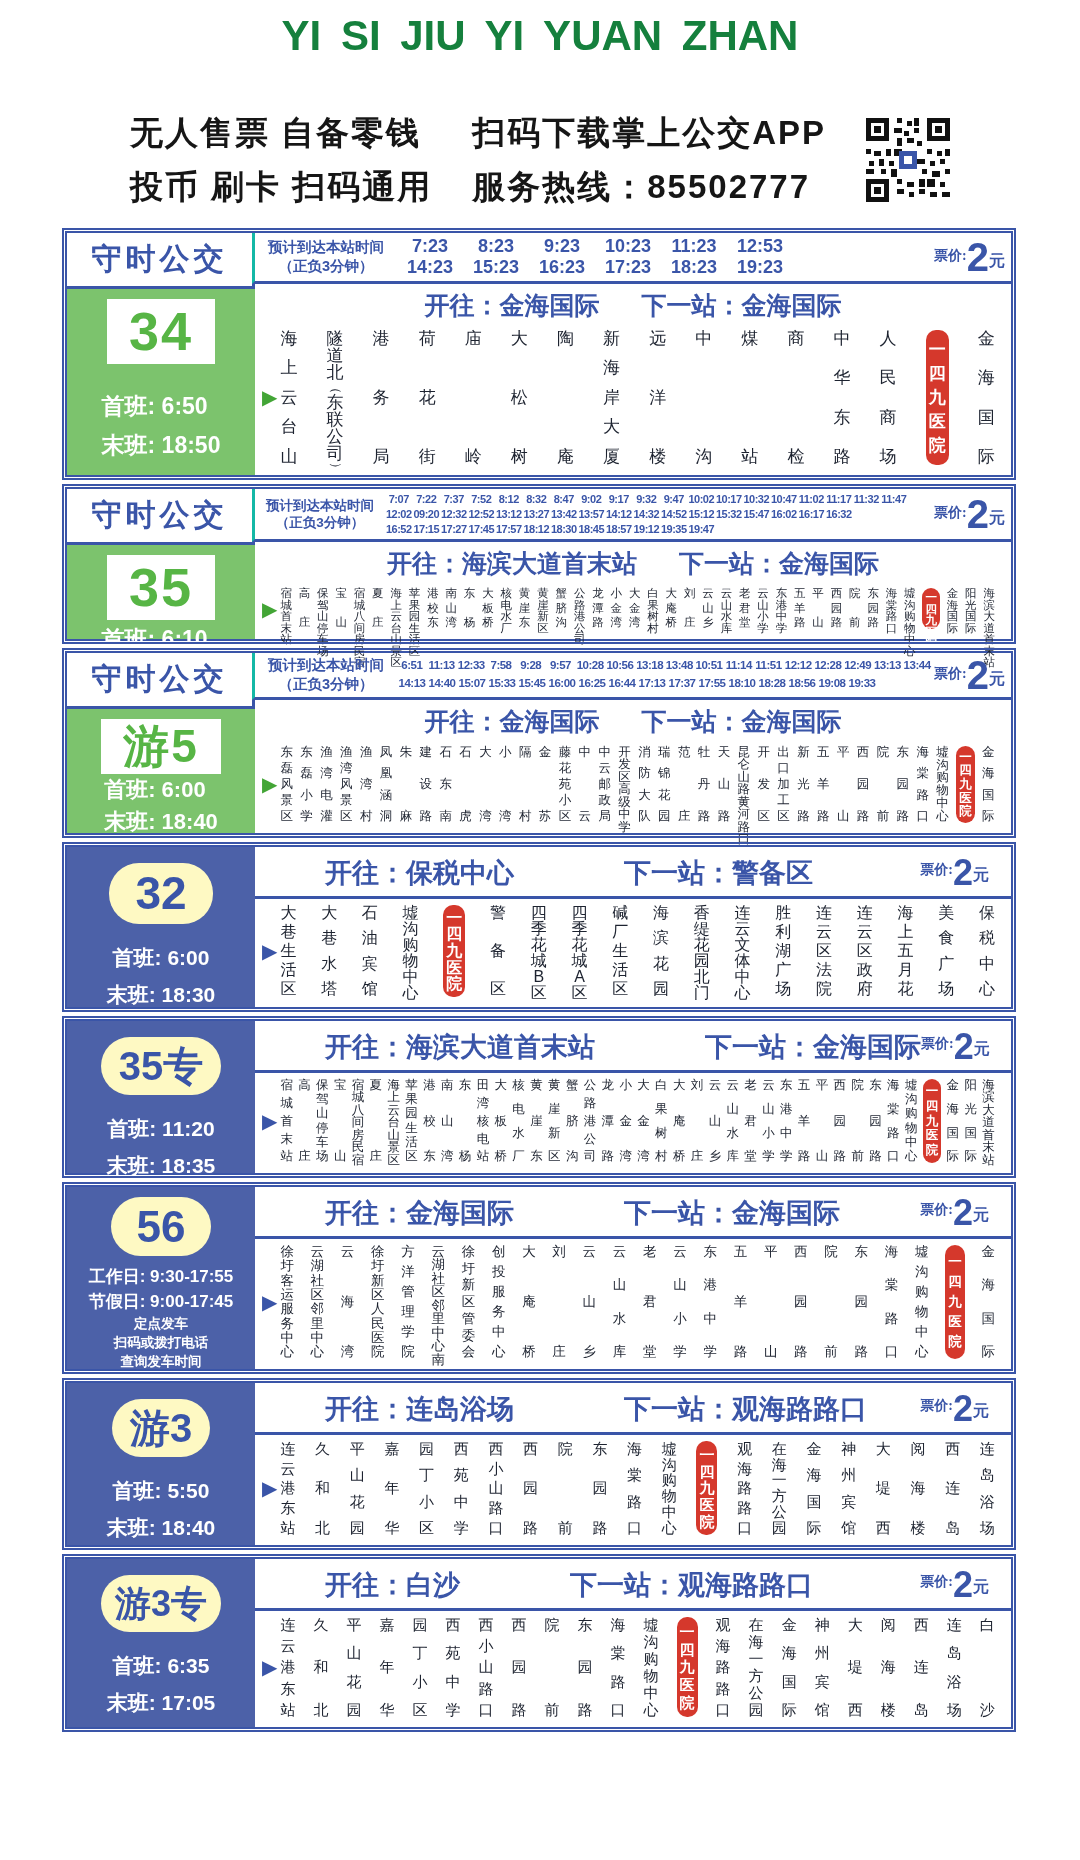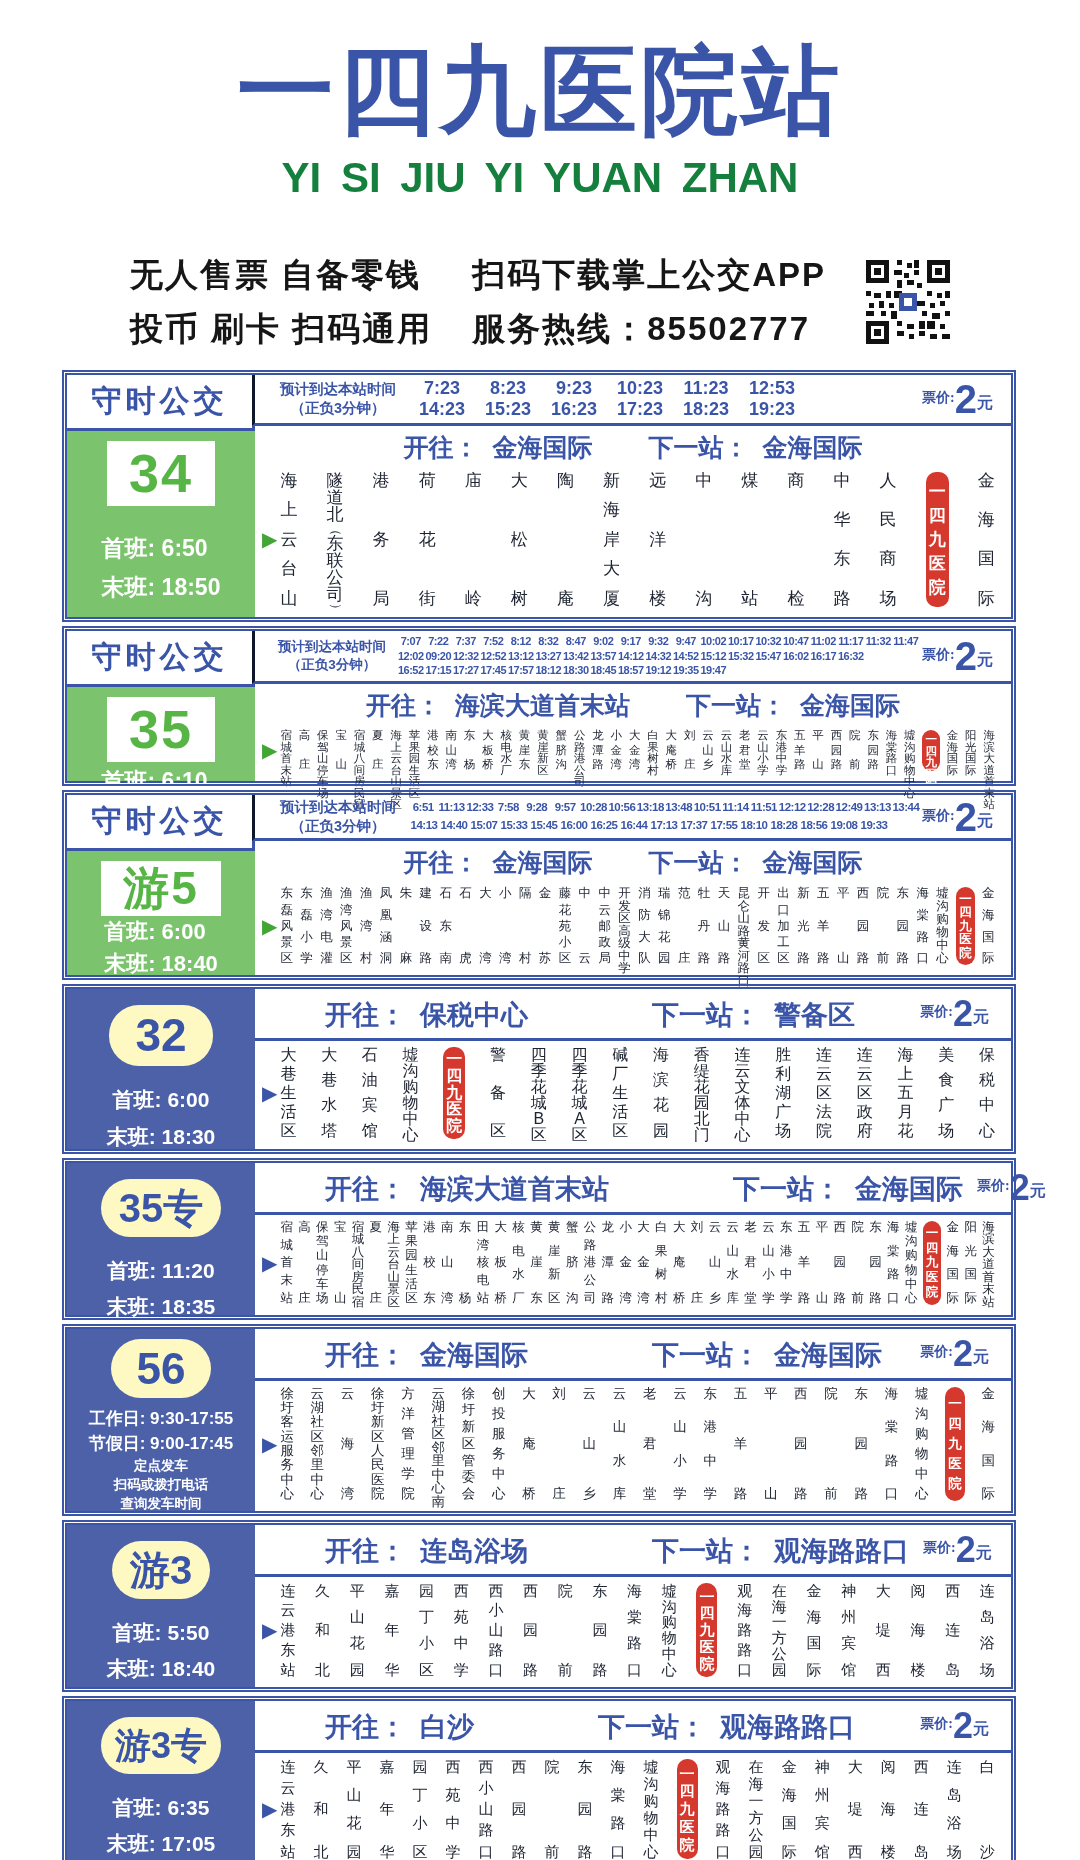--- a/index.html
+++ b/index.html
@@ -48,35 +48,35 @@
     line-height:1.25;padding:2px 26px;border-radius:30px;white-space:nowrap;
   }
   .r4 .bbadge,.r6 .bbadge{font-size:40px;padding:4px 18px;}
   .r7 .bbadge{font-size:36px;padding:6px 14px;}
   .r5 .bbadge{margin-top:10px;font-size:44px;}
   .binfo{margin-top:16px;font-weight:bold;font-size:21px;line-height:1.75;text-align:center;white-space:nowrap;}
   .r5 .binfo{margin-top:8px;font-size:17px;line-height:1.5;}
   .r5 .binfo .small{font-size:13.5px;line-height:1.4;font-weight:bold;}
   
   .right{flex:1;display:flex;flex-direction:column;min-width:0;}
-  .etabar{display:flex;align-items:center;border-bottom:3px solid #3a55a8;border-left:3px solid #0f172a;margin-left:-3px;padding:3px 14px;}
+  .etabar{display:flex;align-items:center;border-bottom:3px solid #3a55a8;border-left:3px solid #14b8a6;margin-left:-3px;padding:3px 2px;}
   .etalabel{width:138px;flex:0 0 auto;color:#3a55a8;font-weight:bold;font-size:14.5px;text-align:center;line-height:1.3;}
   .r1 .etalabel{font-size:13.5px;width:126px;}
   .etatimes{flex:1;display:flex;flex-direction:column;justify-content:center;padding:0 2px;min-width:0;}
   .etarow{display:flex;}
   .t{color:#3a55a8;font-weight:bold;text-align:center;}
   .r0 .t{width:66px;font-size:18px;}
   .r1 .t{width:27.5px;font-size:11px;letter-spacing:-0.5px;line-height:1.35;}
   .r2 .t{width:30px;font-size:11.5px;letter-spacing:-0.5px;line-height:1.5;}
   .fare{margin-left:auto;display:flex;align-items:flex-end;color:#3a55a8;font-weight:bold;padding-right:4px;flex:0 0 auto;}
   .fare .fl{font-size:14px;padding-bottom:9px;font-family:Liberation Serif, serif;}
   .fare .fv{font-size:40px;line-height:0.85;}
   .fare .fu{font-size:16px;padding-bottom:2px;}
   .dest{
-    display:flex;align-items:baseline;justify-content:center;gap:14px;
+    display:flex;align-items:baseline;justify-content:center;
     color:#3a55a8;font-weight:bold;font-size:25px;padding:5px 20px 2px;white-space:nowrap;
   }
   .dlab.next{margin-left:42px;}
   .card-blue .dest{
     border-bottom:3px solid #3a55a8;justify-content:flex-start;
     padding:8px 18px 5px 70px;font-size:27px;
   }
   .card-blue .dlab.next{margin-left:110px;}
   .card-blue .fare{align-self:center;}
   .card-blue .fare .fv{font-size:36px;}
@@ -100,21 +100,20 @@
   .r3 .station{font-size:16px;}
   .r4 .station{font-size:12.5px;}
   .r5 .station{font-size:13.5px;}
   .r6 .station{font-size:15px;}
   .r7 .station{font-size:15px;}
 </style>
 </head>
 <body>
 
 <div id="page">
-  <div class="title">一四九医院站</div>
   <div class="pinyin">YI SI JIU YI YUAN ZHAN</div>
 
   <div class="notices">
     <div class="ncol">
       <div>无人售票  自备零钱</div>
       <div>投币 刷卡 扫码通用</div>
     </div>
     <div class="ncol">
       <div>扫码下载掌上公交APP</div>
       <div><span>服务热线：</span><span>85502777</span></div>

